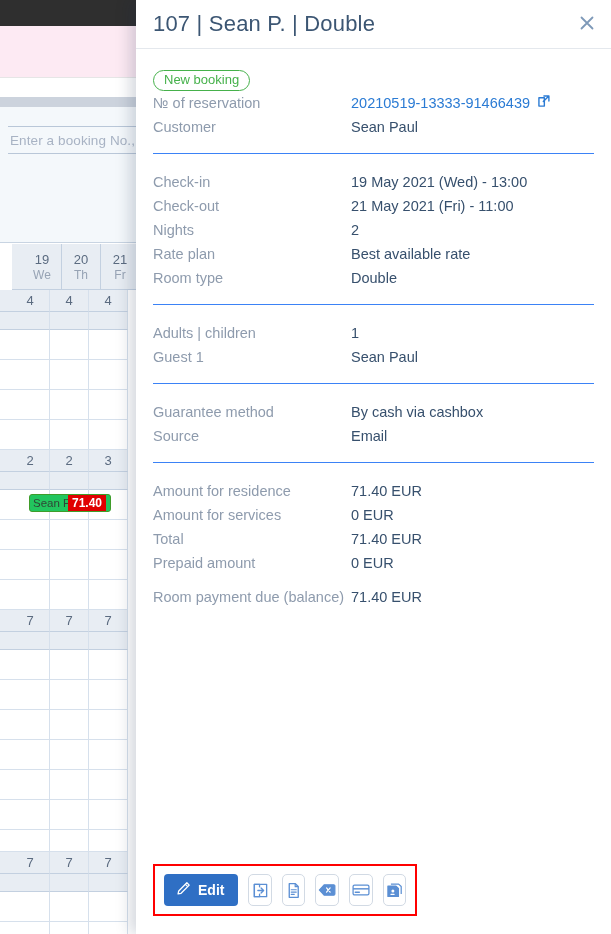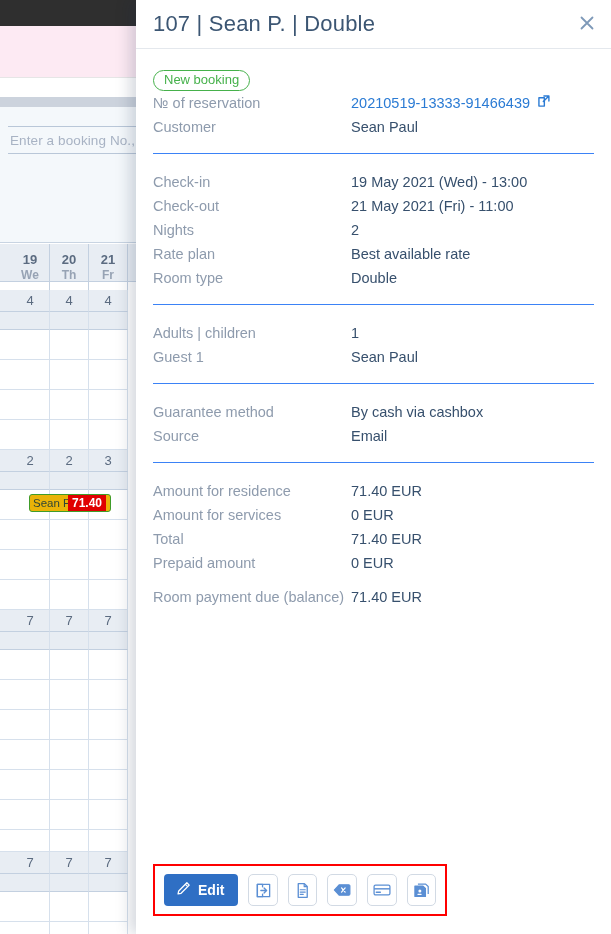--- a/index.html
+++ b/index.html
@@ -47,24 +47,23 @@
     font-size: 13.5px; color: #a8b3c4; white-space: nowrap;
     padding-left: 2px; letter-spacing: .1px;
   }
 
   
   .cal {
     position: absolute; left: 0; top: 244px; width: 136px; height: 690px;
     background: #ffffff;
   }
   .cal-head {
-    position: absolute; left: 0; top: 0; width: 136px; height: 38px;
+    position: absolute; left: 12px; top: 0; width: 136px; height: 46px;
     background: #e8edf3;
     border-bottom: 1px solid #c3d0e0;
-    font-weight: bold;
   }
   .cal-col-labels { display: flex; height: 46px; }
   .cal-col-labels .cl {
     width: 39px; border-right: 1px solid #c3d0e0;
     display: flex; flex-direction: column; align-items: center;
     justify-content: center; gap: 1px;
   }
   .cal-col-labels .cl:first-child { margin-left: 11px; }
   .cal-col-labels .cl .d { font-size: 13px; color: #5b6b80; line-height: 15px; }
   .cal-col-labels .cl .w { font-size: 12px; color: #97a3b4; line-height: 14px; }
@@ -81,21 +80,21 @@
     background: #ffffff;
   }
   .cal-row.avail .cell { background: #e8edf3; border-bottom-color: #c3d0e0; }
   .cal-row.avail .pad { background: #e8edf3; border-bottom-color: #c3d0e0; }
   .cal-row.spacer .cell { background: #e8edf3; border-bottom-color: #c3d0e0; }
   .cal-row.spacer .pad { background: #e8edf3; border-bottom-color: #c3d0e0; }
 
   .booking-bar {
     position: absolute; left: 29px; top: 4px; height: 18px;
     width: 82px;
-    background: #eab308;
+    background: #22c55e;
     border: 1px solid #3f9c2a;
     border-radius: 3px;
     display: flex; align-items: center; overflow: hidden;
   }
   .booking-bar .bname {
     font-size: 11.5px; color: #2f4636; padding-left: 3px;
     white-space: nowrap; overflow: hidden;
   }
   .booking-bar .bprice {
     position: absolute; right: 4px; top: 0; bottom: 0;
@@ -163,21 +162,21 @@
 
   
   .drawer-footer {
     flex: 0 0 auto;
     padding: 10px 17px 18px 17px;
   }
   .footer-outline {
     border: 2px solid #ff0000;
     padding: 8px 9px;
     display: inline-flex; align-items: center; gap: 10px;
-    width: 294px;
+    width: 264px;
   }
   .btn-edit {
     background: #2f6fc4; color: #ffffff;
     border: none; border-radius: 4px;
     height: 32px; padding: 0 14px 0 12px;
     display: inline-flex; align-items: center; gap: 7px;
     font-size: 14px; font-weight: 700; cursor: pointer;
     font-family: "Liberation Sans", sans-serif;
   }
   .icon-btn {

